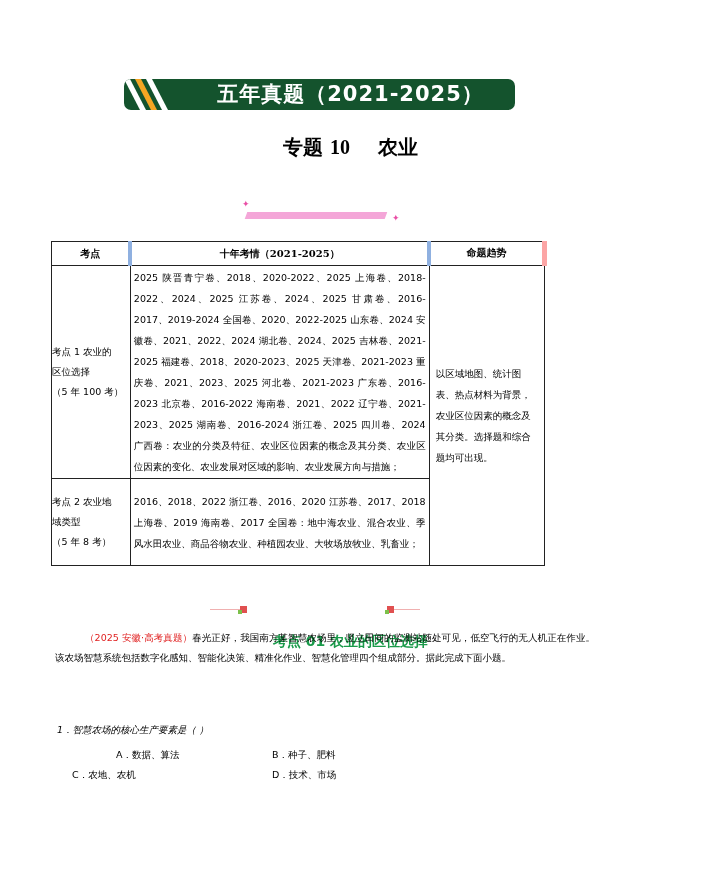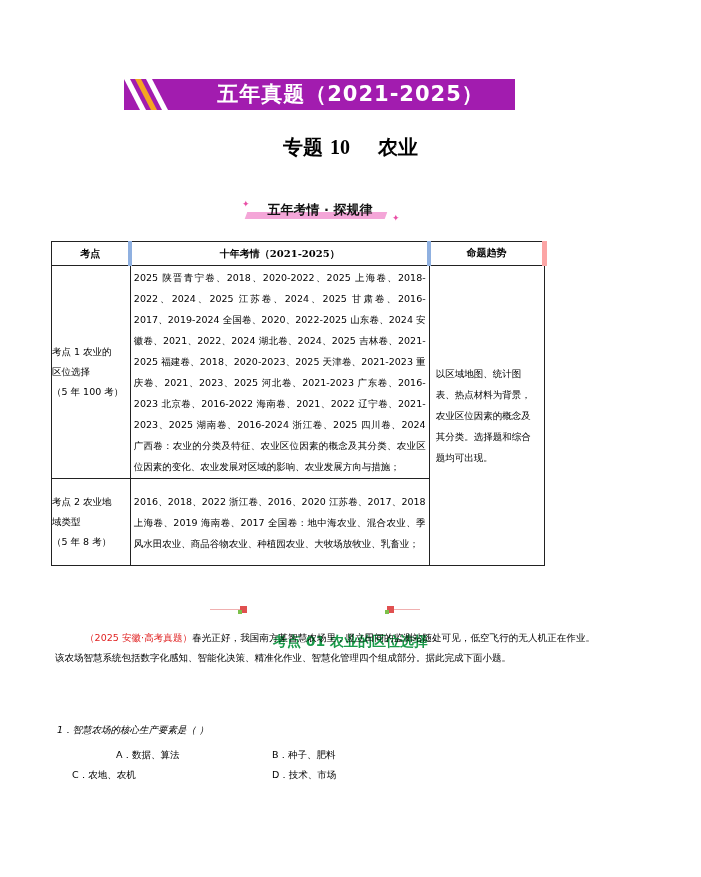--- a/index.html
+++ b/index.html
@@ -1,20 +1,20 @@
 <!DOCTYPE html>
 <html><head>
   <meta charset="utf-8">
   <style>
     html, body { margin: 0; padding: 0; background: #ffffff; }
     body { width: 701px; height: 877px; position: relative; overflow: hidden;
       font-family: "DejaVu Serif", "Liberation Serif", serif; color: #000; }
 
     .banner { position: absolute; left: 124px; top: 79px; width: 391px; height: 31px;
-      background: #a21caf; overflow: hidden; }
+      background: #14532d; overflow: hidden; border-radius: 7px; }
     .banner .stripes { position: absolute; left: 0; top: 0; width: 60px; height: 31px; }
     .banner .title { position: absolute; left: 62px; right: 0; top: 0; height: 31px; line-height: 31px;
       text-align: center; color: #fff; font-family: "DejaVu Sans", sans-serif; font-weight: bold;
       font-size: 21px; letter-spacing: 1px; }
 
     .topic-title { position: absolute; left: 0; width: 701px; top: 134px; text-align: center;
       font-size: 20px; font-weight: bold; font-family: "DejaVu Sans", sans-serif; }
     .topic-title .num { font-family: "Liberation Serif", serif; }
 
     .section-head { position: absolute; top: 199px; left: 240px; width: 160px; height: 24px; }
@@ -68,21 +68,20 @@
   <span>专题</span>
   <span class="num">10</span>
   &nbsp;&nbsp;
   <span>农业</span>
 </div>
 
 <div class="section-head">
   <div class="hl"></div>
   <span class="spark" style="left:2px;top:0px;">✦</span>
   <span class="spark" style="left:152px;top:14px;">✦</span>
-  <div class="txt">五年考情 · 探规律</div>
 </div>
 
 <table class="exam">
   <tbody>
       <tr>
     <th class="col1">考点</th>
     <th class="col2" style="text-align:center;margin-left:32px;">十年考情（2021-2025）</th>
     <th class="col3 c3" style="text-align:center;">命题趋势</th>
   </tr>
   <tr style="height:211px;">

